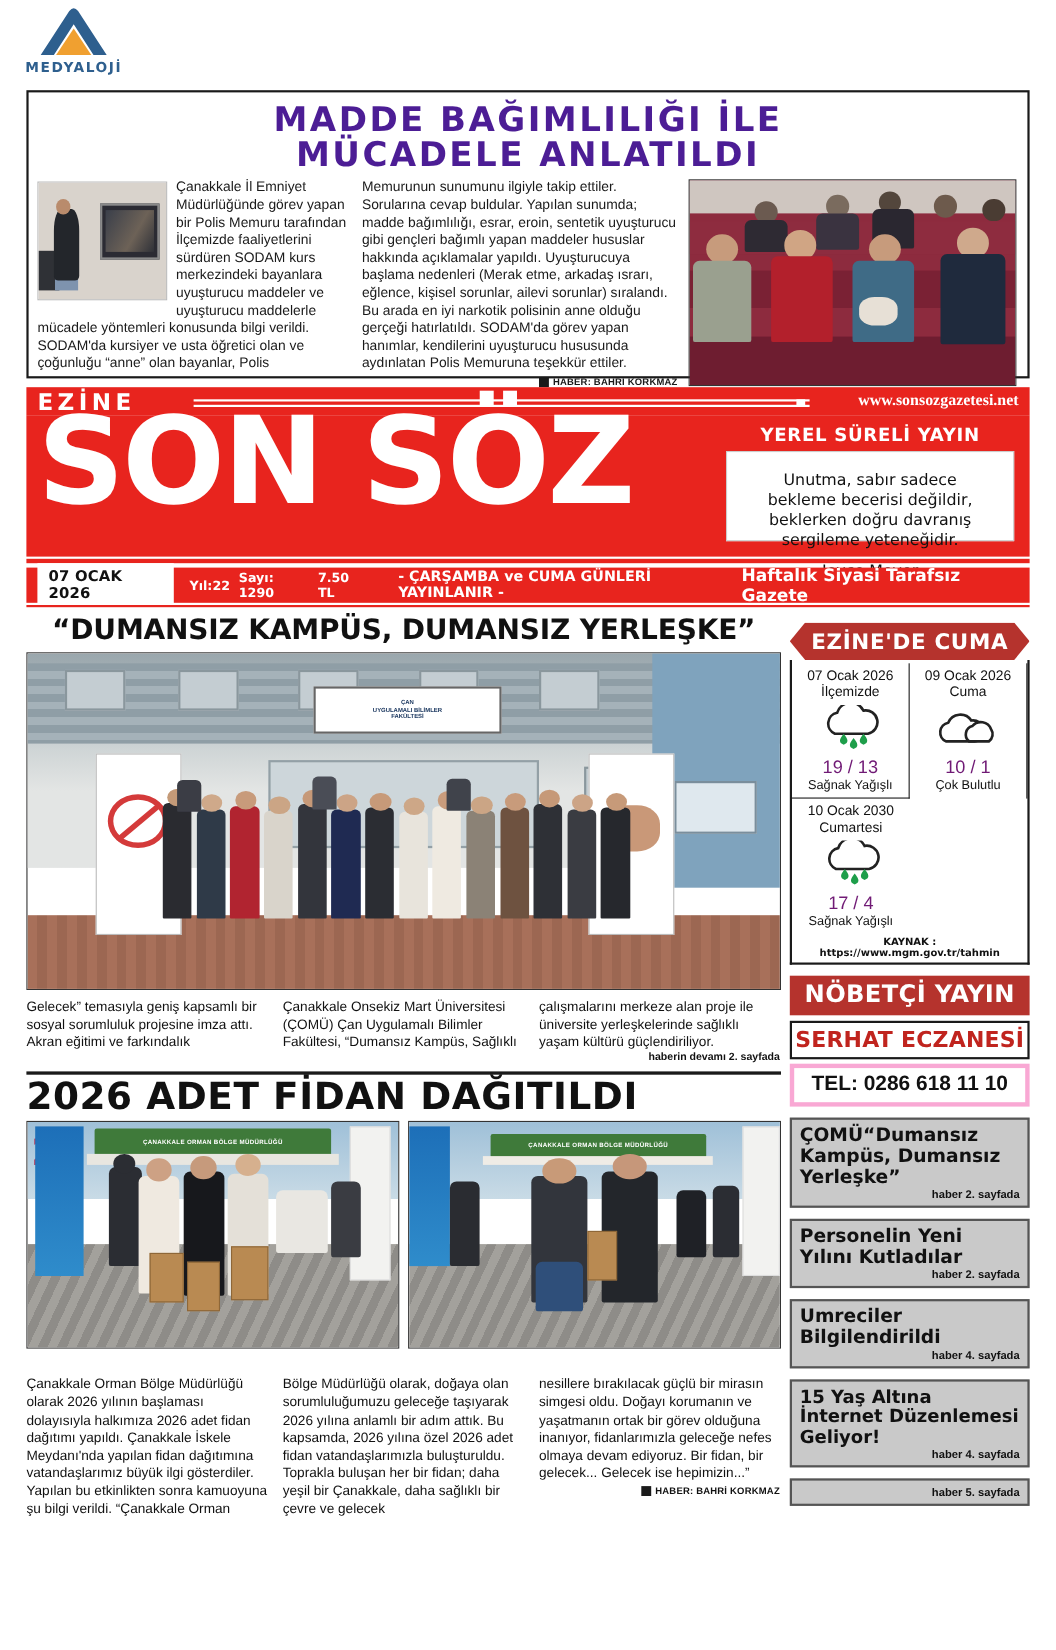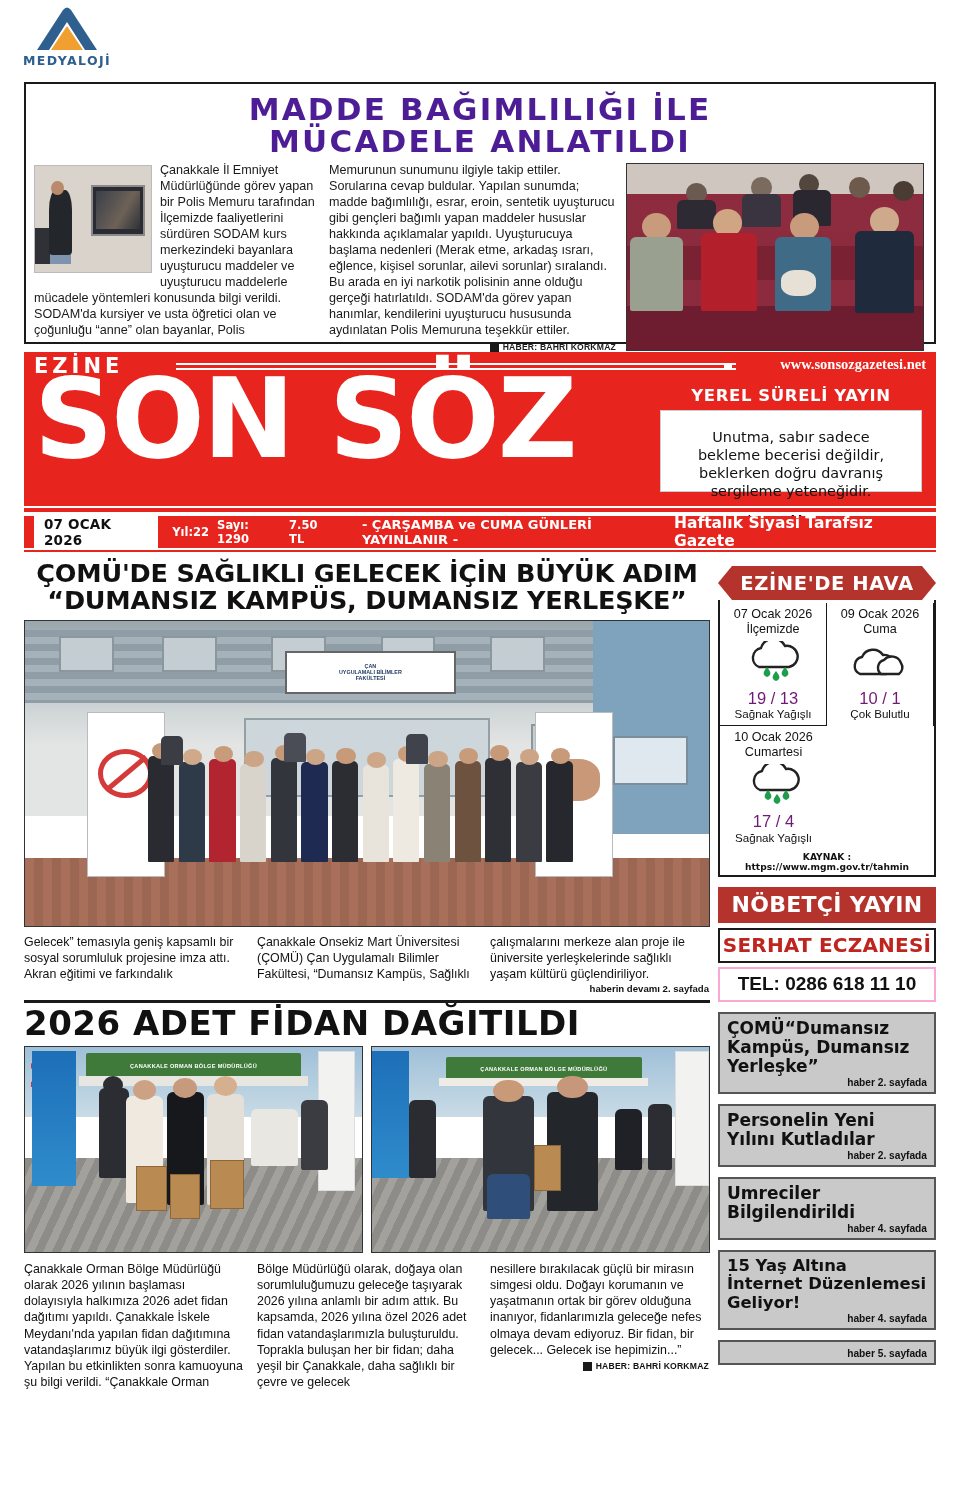--- a/index.html
+++ b/index.html
@@ -131,21 +131,21 @@
   .rule-black { width:686px; height:3px; background:#1a1a1a; margin-top:5px; }
 
   .fidan-head {
     font-family:"DejaVu Sans", sans-serif; font-weight:bold;
     font-size:34px; letter-spacing:.5px; line-height:1.05;
     margin:3px 0 4px 0; white-space:nowrap;
   }
   .fidan-photos { display:flex; gap:8px; }
   .photo-f { width:339px; height:207px; border:1px solid #333; overflow:hidden; position:relative; }
 
-  .three-col-2 { display:flex; gap:14px; margin-top:8px; font-size:12.4px; line-height:1.3; }
+  .three-col-2 { display:flex; gap:14px; margin-top:24px; font-size:12.4px; line-height:1.3; }
   .three-col-2 .c { width:219px; }
 
   
   .rail { position:absolute; left:718px; top:566px; width:218px; }
 
   .ribbon-wrap { position:relative; width:218px; height:34px; }
   .ribbon {
     width:218px; height:34px; background:#b5332d; position:relative;
     clip-path: polygon(0 50%, 14px 0, 204px 0, 218px 50%, 204px 100%, 14px 100%);
     display:flex; align-items:center; justify-content:center;
@@ -174,21 +174,21 @@
   .nobetci span {
     color:#fff; font-family:"DejaVu Sans", sans-serif; font-weight:bold;
     font-size:22px; letter-spacing:.3px;
   }
   .ecz-name {
     margin-top:5px; width:218px; border:2px solid #1a1a1a; text-align:center;
     padding:3px 0 4px 0; color:#c0241e; font-family:"DejaVu Sans", sans-serif;
     font-weight:bold; font-size:20px; letter-spacing:.2px;
   }
   .ecz-tel {
-    margin-top:4px; width:218px; border:2px solid #f9a8d4; text-align:center;
+    margin-top:4px; width:218px; border:4px solid #f9a8d4; text-align:center;
     padding:4px 0 5px 0; color:#111; font-weight:bold; font-size:19px;
     font-family:"Liberation Sans", sans-serif;
   }
 
   .rail-item {
     margin-top:10px; width:218px; background:#c9c9c9; border:2px solid #555;
     padding:5px 7px 4px 7px;
   }
   .rail-item .t {
     font-family:"DejaVu Sans", sans-serif; font-weight:bold;
@@ -345,21 +345,20 @@
     <div class="dl-meta" style="margin-left:8px">Sayı: 1290</div>
     <div class="dl-meta" style="margin-left:8px">7.50 TL</div>
     <div class="dl-days">- ÇARŞAMBA  ve CUMA GÜNLERİ YAYINLANIR -</div>
     <div class="dl-tag">Haftalık Siyasi Tarafsız Gazete</div>
   </div>
   <div class="dateline-rule"></div>
 
   <div class="main-left">
 
     <div class="lead-head">
-      <div>ÇOMÜ'DE SAĞLIKLI GELECEK İÇİN BÜYÜK ADIM</div>
       <div class="l2">“DUMANSIZ KAMPÜS, DUMANSIZ YERLEŞKE”</div>
     </div>
 
     <div class="photo-main">
       <div class="ph uni-build"></div>
       <div class="uni-siding"></div>
       <div class="uni-rightwing"></div>
       <div class="uni-rightwin"></div>
       <div class="uni-win" style="left:5%;top:5%;width:8%;height:12%"></div>
       <div class="uni-win" style="left:20%;top:5%;width:8%;height:12%"></div>
@@ -487,21 +486,21 @@
           <span class="t">HABER: BAHRİ KORKMAZ</span>
         </div>
       </div>
     </div>
   </div>
 
   <div class="rail">
 
     <div class="ribbon-wrap">
       <div class="ribbon">
-          <span>EZİNE'DE HAVA</span>
+          <span>EZİNE'DE CUMA</span>
         </div>
     </div>
 
     <div class="weather-box">
       <div class="wx-grid">
         <div class="wx-cell r1c1">
           <div class="wx-date">07 Ocak 2026</div>
           <div class="wx-day">İlçemizde</div>
           <div class="wx-icon">
             <svg width="56" height="46" viewBox="0 0 56 46" aria-hidden="true">
@@ -523,21 +522,21 @@
             <svg width="60" height="40" viewBox="0 0 60 40" aria-hidden="true">
               <path d="M10 30 a9 9 0 0 1 2-17 a12 12 0 0 1 21-2 a9 9 0 0 1 3 19 z" fill="#fff" stroke="#222" stroke-width="2.4"></path>
               <path d="M31 30 a8 8 0 0 1 3-14 a10 10 0 0 1 17 3 a8 8 0 0 1 -2 11 z" fill="#fff" stroke="#222" stroke-width="2.4"></path>
             </svg>
           </div>
           <div class="wx-temp">10 / 1</div>
           <div class="wx-cond">Çok Bulutlu</div>
         </div>
 
         <div class="wx-cell r2c2">
-          <div class="wx-date">10 Ocak 2026</div>
+          <div class="wx-date">10 Ocak 2030</div>
           <div class="wx-day">Cumartesi</div>
           <div class="wx-icon">
             <svg width="56" height="46" viewBox="0 0 56 46" aria-hidden="true">
               <path d="M14 26 a10 10 0 0 1 2-19 a13 13 0 0 1 24-2 a10 10 0 0 1 4 21 z" fill="#fff" stroke="#222" stroke-width="2.4"></path>
               <path d="M22 26 c4 5 5 8 0 10 c-5-2-4-5 0-10z" fill="#1e9e4a"></path>
               <path d="M31 30 c4 5 5 8 0 10 c-5-2-4-5 0-10z" fill="#1e9e4a"></path>
               <path d="M40 26 c4 5 5 8 0 10 c-5-2-4-5 0-10z" fill="#1e9e4a"></path>
             </svg>
           </div>
           <div class="wx-temp">17 / 4</div>

